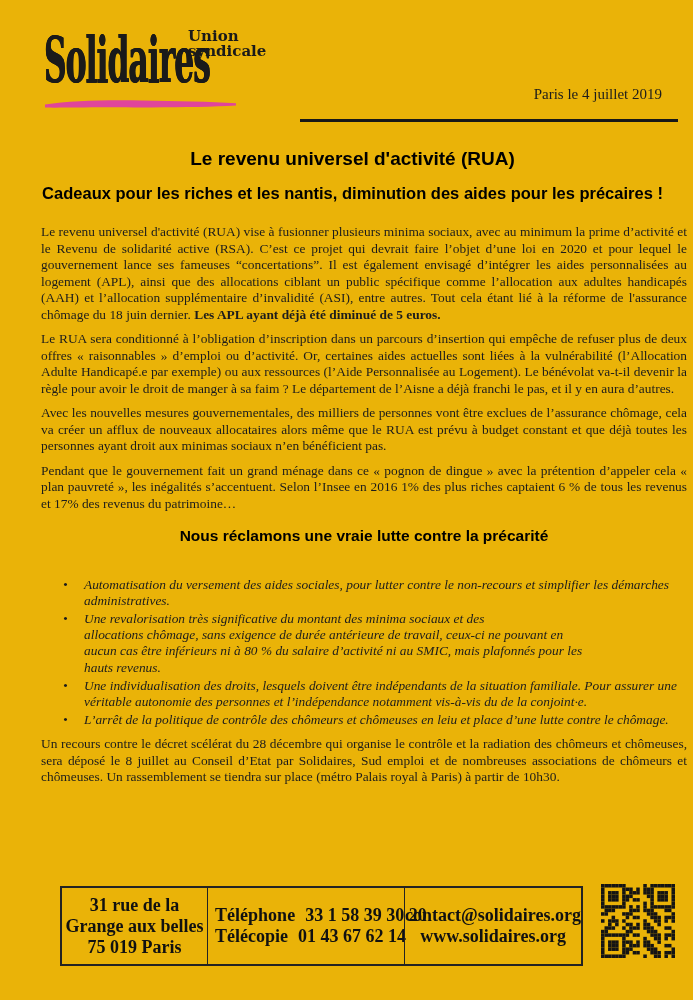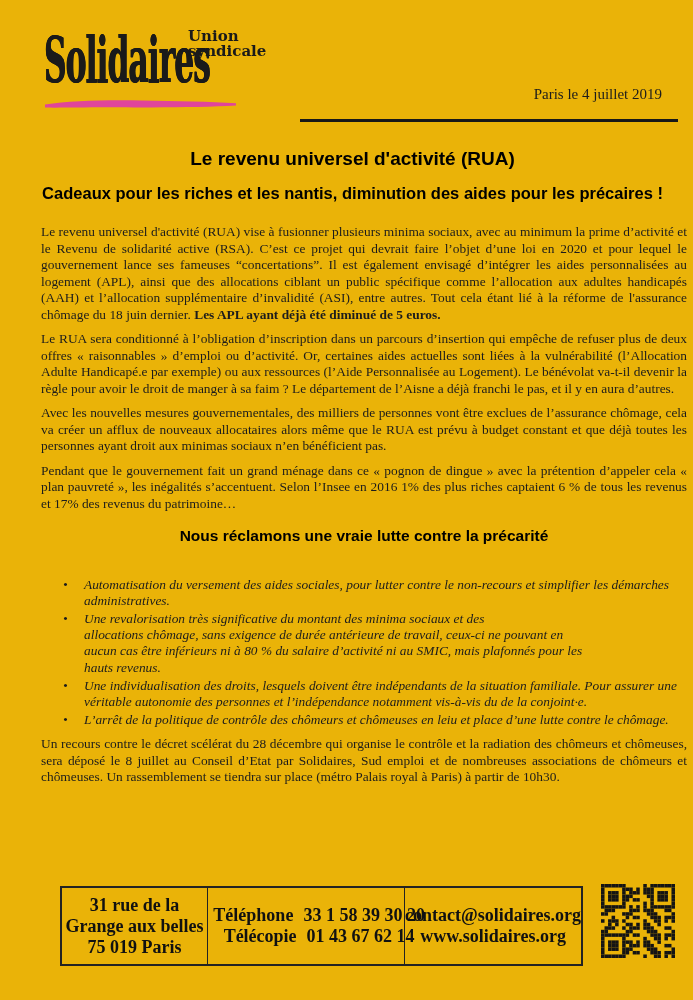--- a/index.html
+++ b/index.html
@@ -58,21 +58,21 @@
   .closing { margin-top:4px; }
   
   .footer-box {
     position:absolute; left:60px; top:886px; width:523px; height:80px;
     border:2px solid #232323; display:flex; align-items:stretch;
     font-family:Liberation Serif, serif; font-weight:700; font-size:18px;
     color:#111;
   }
   .footer-cell { display:flex; flex-direction:column; justify-content:center; line-height:21px; }
   .cell-address { width:155px; text-align:center; }
-  .cell-phone   { width:197px; border-left:1.5px solid #232323; padding-left:26px;align-items:center; }
+  .cell-phone   { width:197px; border-left:1.5px solid #232323; padding-left:7px; }
   .cell-contact { flex:1; border-left:1.5px solid #232323; text-align:center; }
   .phone-row { display:flex; gap:10px; white-space:nowrap; }
   .qr { position:absolute; left:601px; top:884px; width:74px; height:74px; }
   .qr svg { width:100%; height:100%; display:block; }
 </style>
 </head>
 <body>
 
 <div class="page">
 

